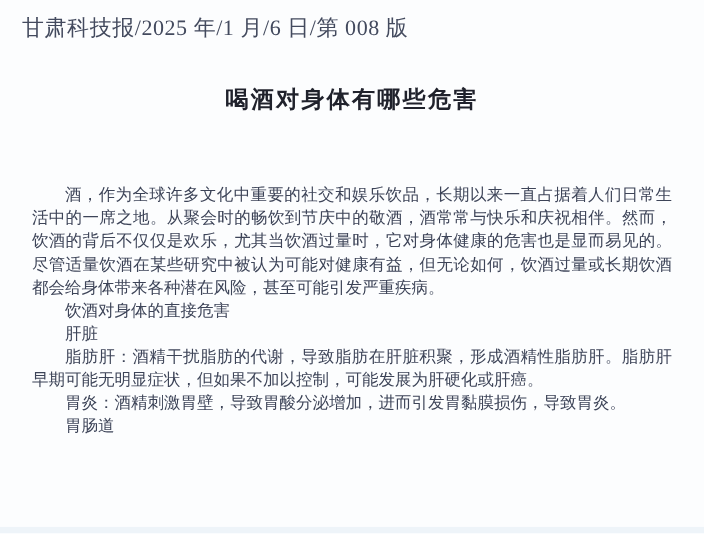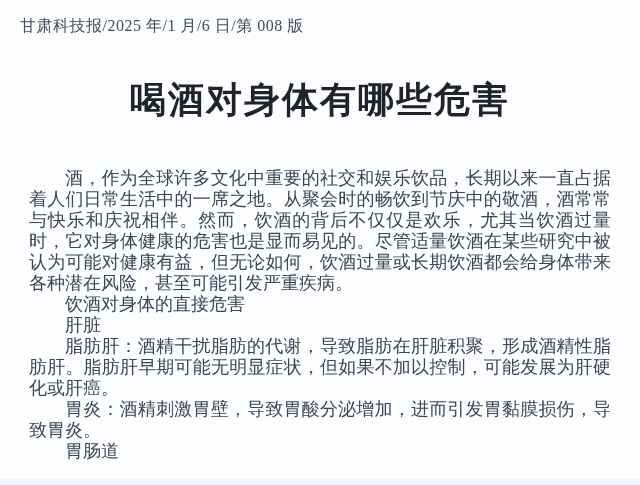--- a/index.html
+++ b/index.html
@@ -13,53 +13,53 @@
     height: 485px;
     background: #fcfdfe;
     overflow: hidden;
     font-family: "Liberation Serif", serif;
   }
   .masthead {
     position: absolute;
     top: 14px;
     left: 20px;
     color: #434a5e;
-    font-size: 16px;
+    font-size: 20px;
     line-height: 24px;
     letter-spacing: 0.5px;
   }
   .article-title {
     position: absolute;
     top: 76px;
     left: 0;
     width: 100%;
     text-align: center;
     font-family: "Liberation Sans", sans-serif;
     font-weight: bold;
-    font-size: 36px;
+    font-size: 21px;
     letter-spacing: 2px;
     color: #20222c;
   }
   .byline {
     position: absolute;
     top: 129px;
     left: 0;
     width: 100%;
     text-align: center;
     font-size: 16px;
     color: #434a5e;
     letter-spacing: 0.5px;
   }
   .body-text {
     position: absolute;
     top: 168px;
     left: 29px;
     width: 582px;
     color: #3d4458;
-    font-size: 18px;
+    font-size: 15px;
     line-height: 21px;
     text-align: justify;
   }
   .body-text p {
     margin: 0;
     padding: 0;
     text-indent: 2em;
   }
   .bottom-strip {
     position: absolute;

